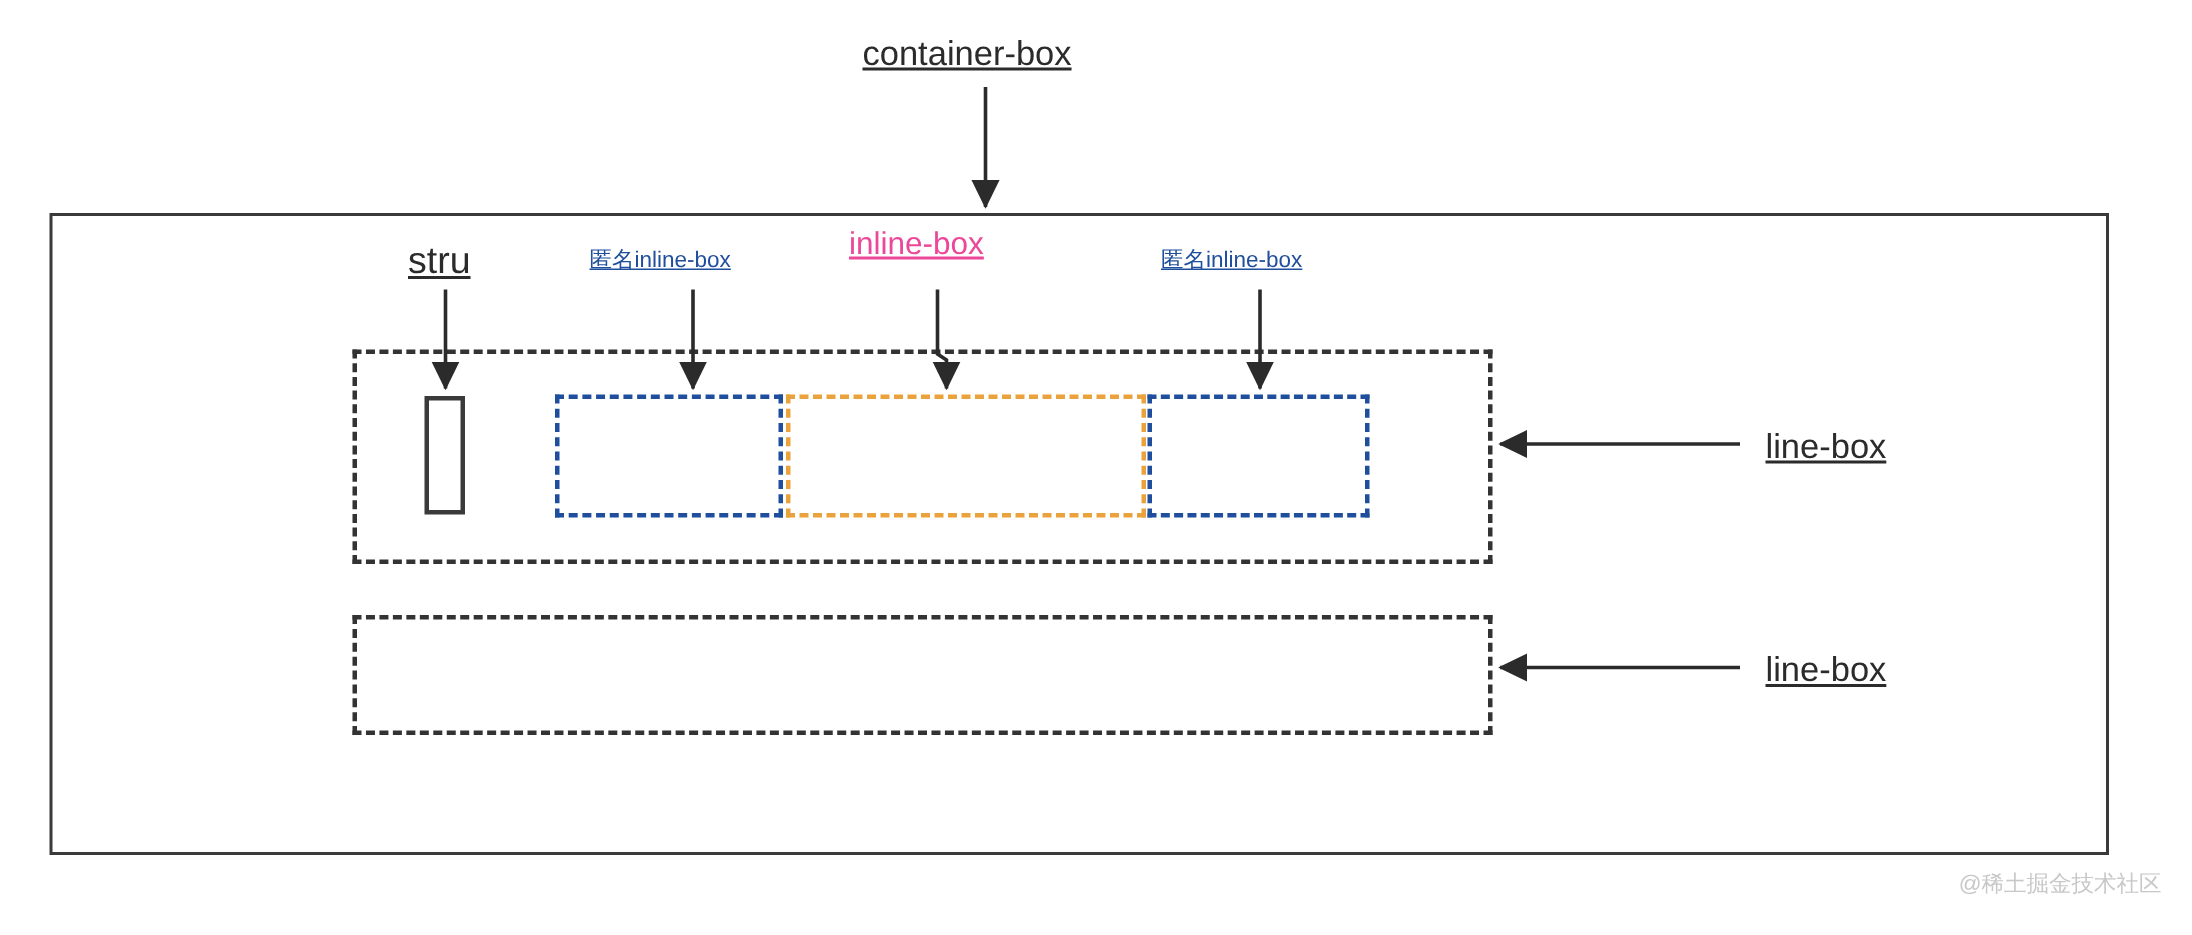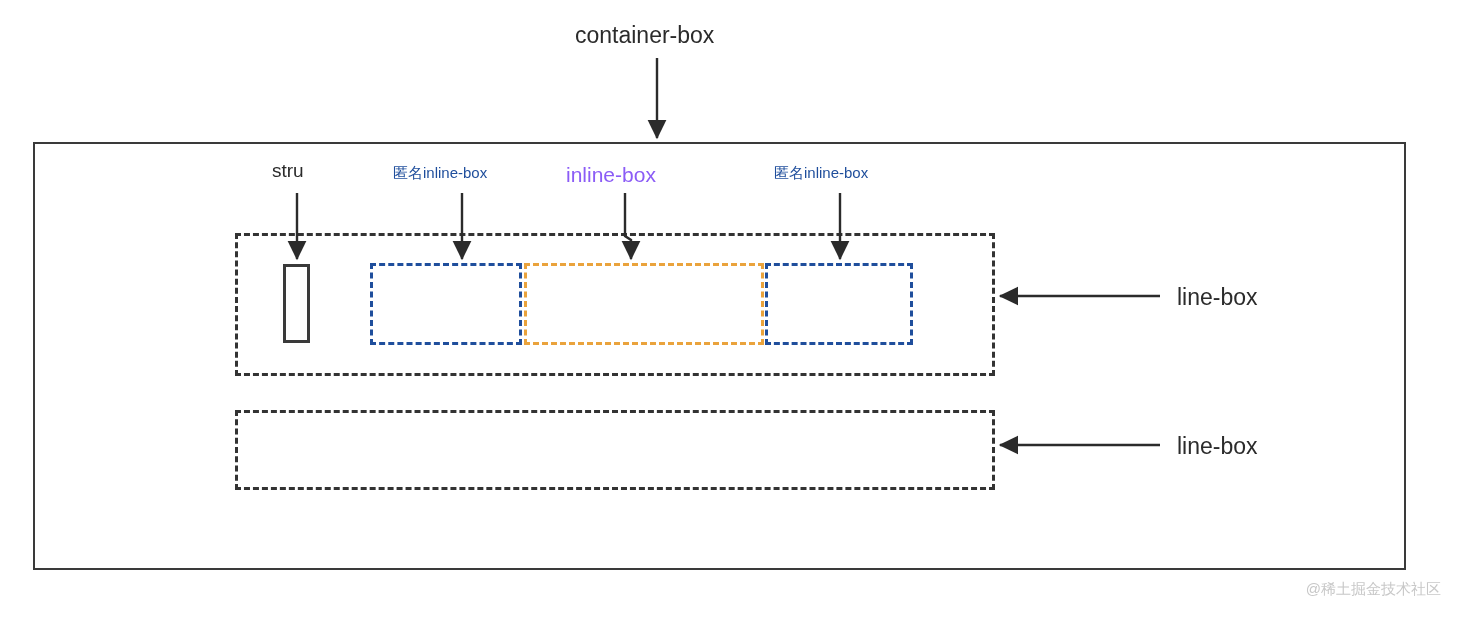--- a/index.html
+++ b/index.html
@@ -112,43 +112,44 @@
     line-height: 34px;
     color: #2b2b2b;
     white-space: nowrap;
   }
 
   
   .label {
     position: absolute;
     white-space: nowrap;
     color: #2b2b2b;
+    text-decoration: underline;
   }
   .label-container-box {
     left: 575px;
     top: 22px;
     font-size: 23px;
   }
   .label-stru {
     left: 272px;
     top: 160px;
-    font-size: 19px;
+    font-size: 25px;
     text-align: right;
   }
   .label-blue {
     color: #1f4e9c;
     font-size: 15px;
   }
   .label-anon-1 { left: 393px; top: 164px; }
   .label-anon-2 { left: 774px; top: 164px; }
   .label-orange {
-    color: #8b5cf6;
+    color: #ec4899;
     font-size: 21px;
     left: 566px;
-    top: 163px;
+    top: 151px;
   }
   .label-linebox-1 {
     left: 1177px;
     top: 284px;
     font-size: 23px;
   }
   .label-linebox-2 {
     left: 1177px;
     top: 433px;
     font-size: 23px;

